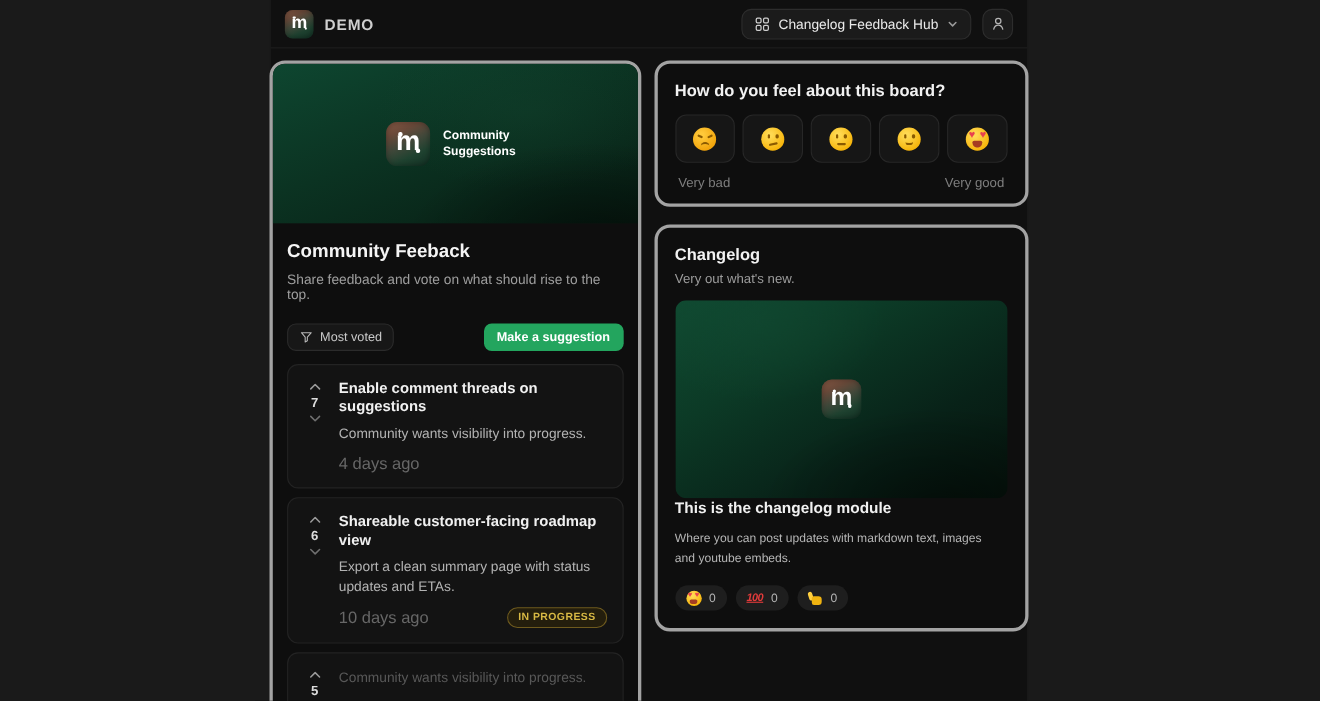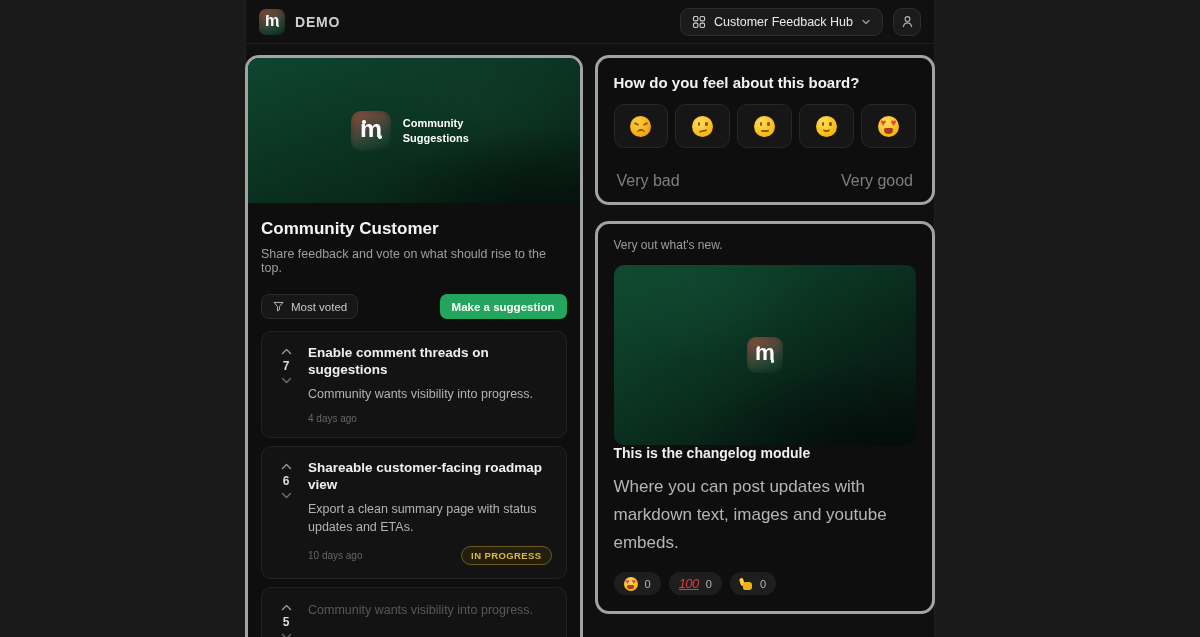--- a/index.html
+++ b/index.html
@@ -84,51 +84,51 @@
     display:flex; gap:12px; background:#131313; border:1px solid #232323;
     border-radius:10px; padding:13px 14px; margin-bottom:8px; cursor:pointer;
   }
   .vote-col { width:20px; display:flex; flex-direction:column; align-items:center; gap:4px; padding-top:3px; flex:none; }
   .vote-count { font-size:12px; font-weight:600; color:#dcdcdc; }
   .sug-content { flex:1; min-width:0; }
   .sug-title { font-size:13.5px; font-weight:700; color:#f0f0f0; line-height:1.25; margin-bottom:6px; }
   .sug-desc { font-size:12.5px; color:#b3b3b3; line-height:1.45; }
   .sug-desc.faded { color:#585858; }
   .sug-footer { display:flex; align-items:center; justify-content:space-between; margin-top:10px; }
-  .sug-time { font-size:10px; color:#676767; }
+  .sug-time { font-size:15px; color:#676767; }
   .status-badge {
     font-size:9.5px; font-weight:700; letter-spacing:.4px; color:#d8b944;
     background:#241e0d; border:1px solid #6e5a1e; border-radius:999px; padding:3px 9px;
   }
 
   
   .panel-mood { padding:14px 16px 12px; }
   .mood-title { font-size:15px; font-weight:700; color:#f2f2f2; margin:2px 0 13px; }
   .mood-row { display:flex; gap:7px; }
   .mood-btn {
     flex:1; height:44px; display:flex; align-items:center; justify-content:center;
     background:#161616; border:1px solid #272727; border-radius:10px; cursor:pointer;
   }
-  .mood-labels { display:flex; justify-content:space-between; margin-top:24px; padding:0 3px;
-    font-size:16px; color:#7e7e7e; }
+  .mood-labels { display:flex; justify-content:space-between; margin-top:11px; padding:0 3px;
+    font-size:12px; color:#7e7e7e; }
 
   
   .panel-changelog { padding:14px 16px 16px; }
   .cl-title { font-size:15px; font-weight:700; color:#f2f2f2; margin:2px 0 6px; }
   .cl-sub { font-size:12px; color:#9c9c9c; margin-bottom:13px; }
   .cl-banner {
     height:180px; border-radius:10px; display:flex; align-items:center; justify-content:center;
     background:
       radial-gradient(90% 85% at 80% 105%, rgba(0,0,0,.45), transparent 60%),
       radial-gradient(55% 60% at 25% 10%, rgba(18,74,50,.5), transparent 70%),
       linear-gradient(150deg,#0f4a31 0%,#0c3a26 32%,#082218 68%,#05130c 100%);
   }
   .cl-date { font-size:10.5px; color:#6f6f6f; margin:12px 0 5px; }
   .cl-entry-title { font-size:14px; font-weight:700; color:#f0f0f0; margin-bottom:12px; }
-  .cl-body { font-size:17px; color:#b5b5b5; line-height:1.65; margin-bottom:15px; }
+  .cl-body { font-size:11px; color:#b5b5b5; line-height:1.65; margin-bottom:15px; }
   .reactions { display:flex; gap:8px; }
   .reaction-pill {
     height:23px; padding:0 10px; display:flex; align-items:center; gap:7px;
     background:#1e1e1e; border:none; border-radius:999px; cursor:pointer;
     font-family:inherit;
   }
   .reaction-count { font-size:11px; color:#b5b5b5; }
 
   
   .face { position:relative; border-radius:50%;
@@ -151,21 +151,21 @@
   .face-smile .f-mouth { left:32%; right:32%; bottom:20%; height:18%;
     border-bottom:2px solid #8a5a00; border-radius:0 0 50% 50% / 0 0 95% 95%; }
   .face-heart .f-eye { background:none; width:auto; height:auto; top:10%;
     color:#e8414f; line-height:1; font-weight:400; }
   .face-heart .f-eye.l { left:12%; } .face-heart .f-eye.r { right:12%; }
   .face-lg.face-heart .f-eye { font-size:10px; }
   .face-sm.face-heart .f-eye { font-size:7px; }
   .face-heart .f-mouth { left:28%; right:28%; bottom:14%; height:26%;
     background:#a63d22; border-radius:2px 2px 50% 50% / 2px 2px 100% 100%; }
 
-  .hundred-glyph { color:#e23b3b; font-weight:400; font-size:13px; letter-spacing:-.5px;
+  .hundred-glyph { color:#e23b3b; font-weight:700; font-size:10px; letter-spacing:-.5px;
     text-decoration:underline; font-style:italic; }
   .thumb-glyph { position:relative; width:13px; height:13px; display:inline-block; }
   .thumb-glyph:before { content:''; position:absolute; left:0; top:1px; width:4px; height:8px;
     background:#ffcf3f; border-radius:2px; transform:rotate(-18deg); }
   .thumb-glyph:after { content:''; position:absolute; left:3px; bottom:0; width:9px; height:8px;
     background:#f0b310; border-radius:2px 3px 3px 2px; }
 </style>
 </head>
 <body>
 
@@ -183,21 +183,21 @@
         <span style="display:flex;">
           <svg width="14" height="14" viewBox="0 0 16 16">
             <g fill="none" stroke="#cfcfcf" stroke-width="1.3">
               <rect x="1.7" y="1.7" width="5" height="5" rx="1.4"></rect>
               <rect x="9.3" y="1.7" width="5" height="5" rx="1.4"></rect>
               <rect x="1.7" y="9.3" width="5" height="5" rx="1.4"></rect>
               <rect x="9.3" y="9.3" width="5" height="5" rx="1.4"></rect>
             </g>
           </svg>
         </span>
-        <span class="label">Customer Feedback Hub</span>
+        <span class="label">Changelog Feedback Hub</span>
         <span style="display:flex;">
           <svg width="10" height="10" viewBox="0 0 10 10">
             <path d="M2 3.5l3 3 3-3" fill="none" stroke="#9a9a9a" stroke-width="1.4" stroke-linecap="round" stroke-linejoin="round"></path>
           </svg>
         </span>
       </div>
       <div class="icon-btn">
         <span style="display:flex;">
           <svg width="15" height="15" viewBox="0 0 16 16">
             <circle cx="8" cy="5.4" r="2.6" fill="none" stroke="#b5b5b5" stroke-width="1.2"></circle>
@@ -211,21 +211,21 @@
   <div class="layout">
 
     <section class="panel panel-community">
       <div class="banner">
         <div class="logo-mark logo-lg">
           <span class="glyph">m</span>
         </div>
         <div class="banner-label">Community Suggestions</div>
       </div>
       <div class="panel-body">
-        <h1 class="community-title">Community Customer</h1>
+        <h1 class="community-title">Community Feeback</h1>
         <p class="community-sub">Share feedback and vote on what should rise to the top.</p>
 
         <div class="actions-row">
           <div class="filter-btn">
             <span style="display:flex;">
               <svg width="13" height="13" viewBox="0 0 16 16">
                 <path d="M2.5 3h11l-4.4 5v4.1l-2.4 1.3V8z" fill="none" stroke="#b9b9b9" stroke-width="1.2" stroke-linejoin="round"></path>
               </svg>
             </span>
             <span>Most voted</span>
@@ -342,20 +342,21 @@
             </span>
           </button>
         </div>
         <div class="mood-labels">
           <span>Very bad</span>
           <span>Very good</span>
         </div>
       </section>
 
       <section class="panel panel-changelog">
+        <h2 class="cl-title">Changelog</h2>
         <p class="cl-sub">Very out what's new.</p>
         <div class="cl-banner">
           <div class="logo-mark logo-md">
             <span class="glyph">m</span>
           </div>
         </div>
         <div class="cl-entry-title">This is the changelog module</div>
         <p class="cl-body" style="max-width:280px;">Where you can post updates with markdown text, images and youtube embeds.</p>
         <div class="reactions">
           <button class="reaction-pill">

